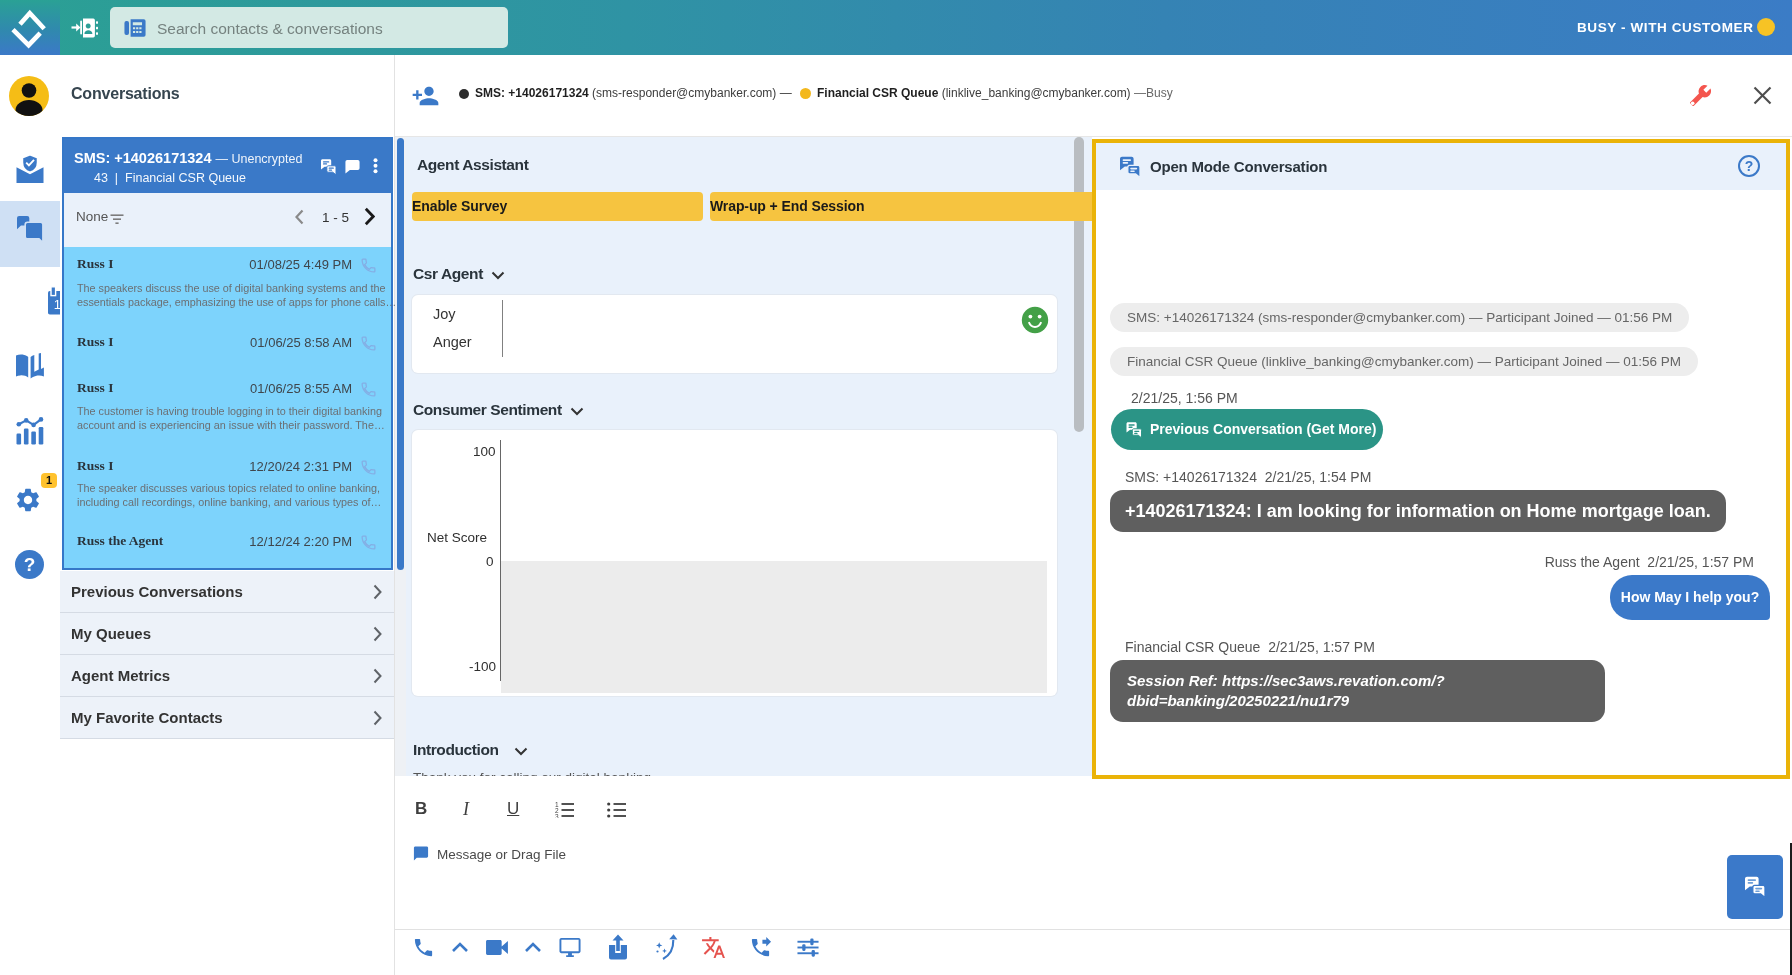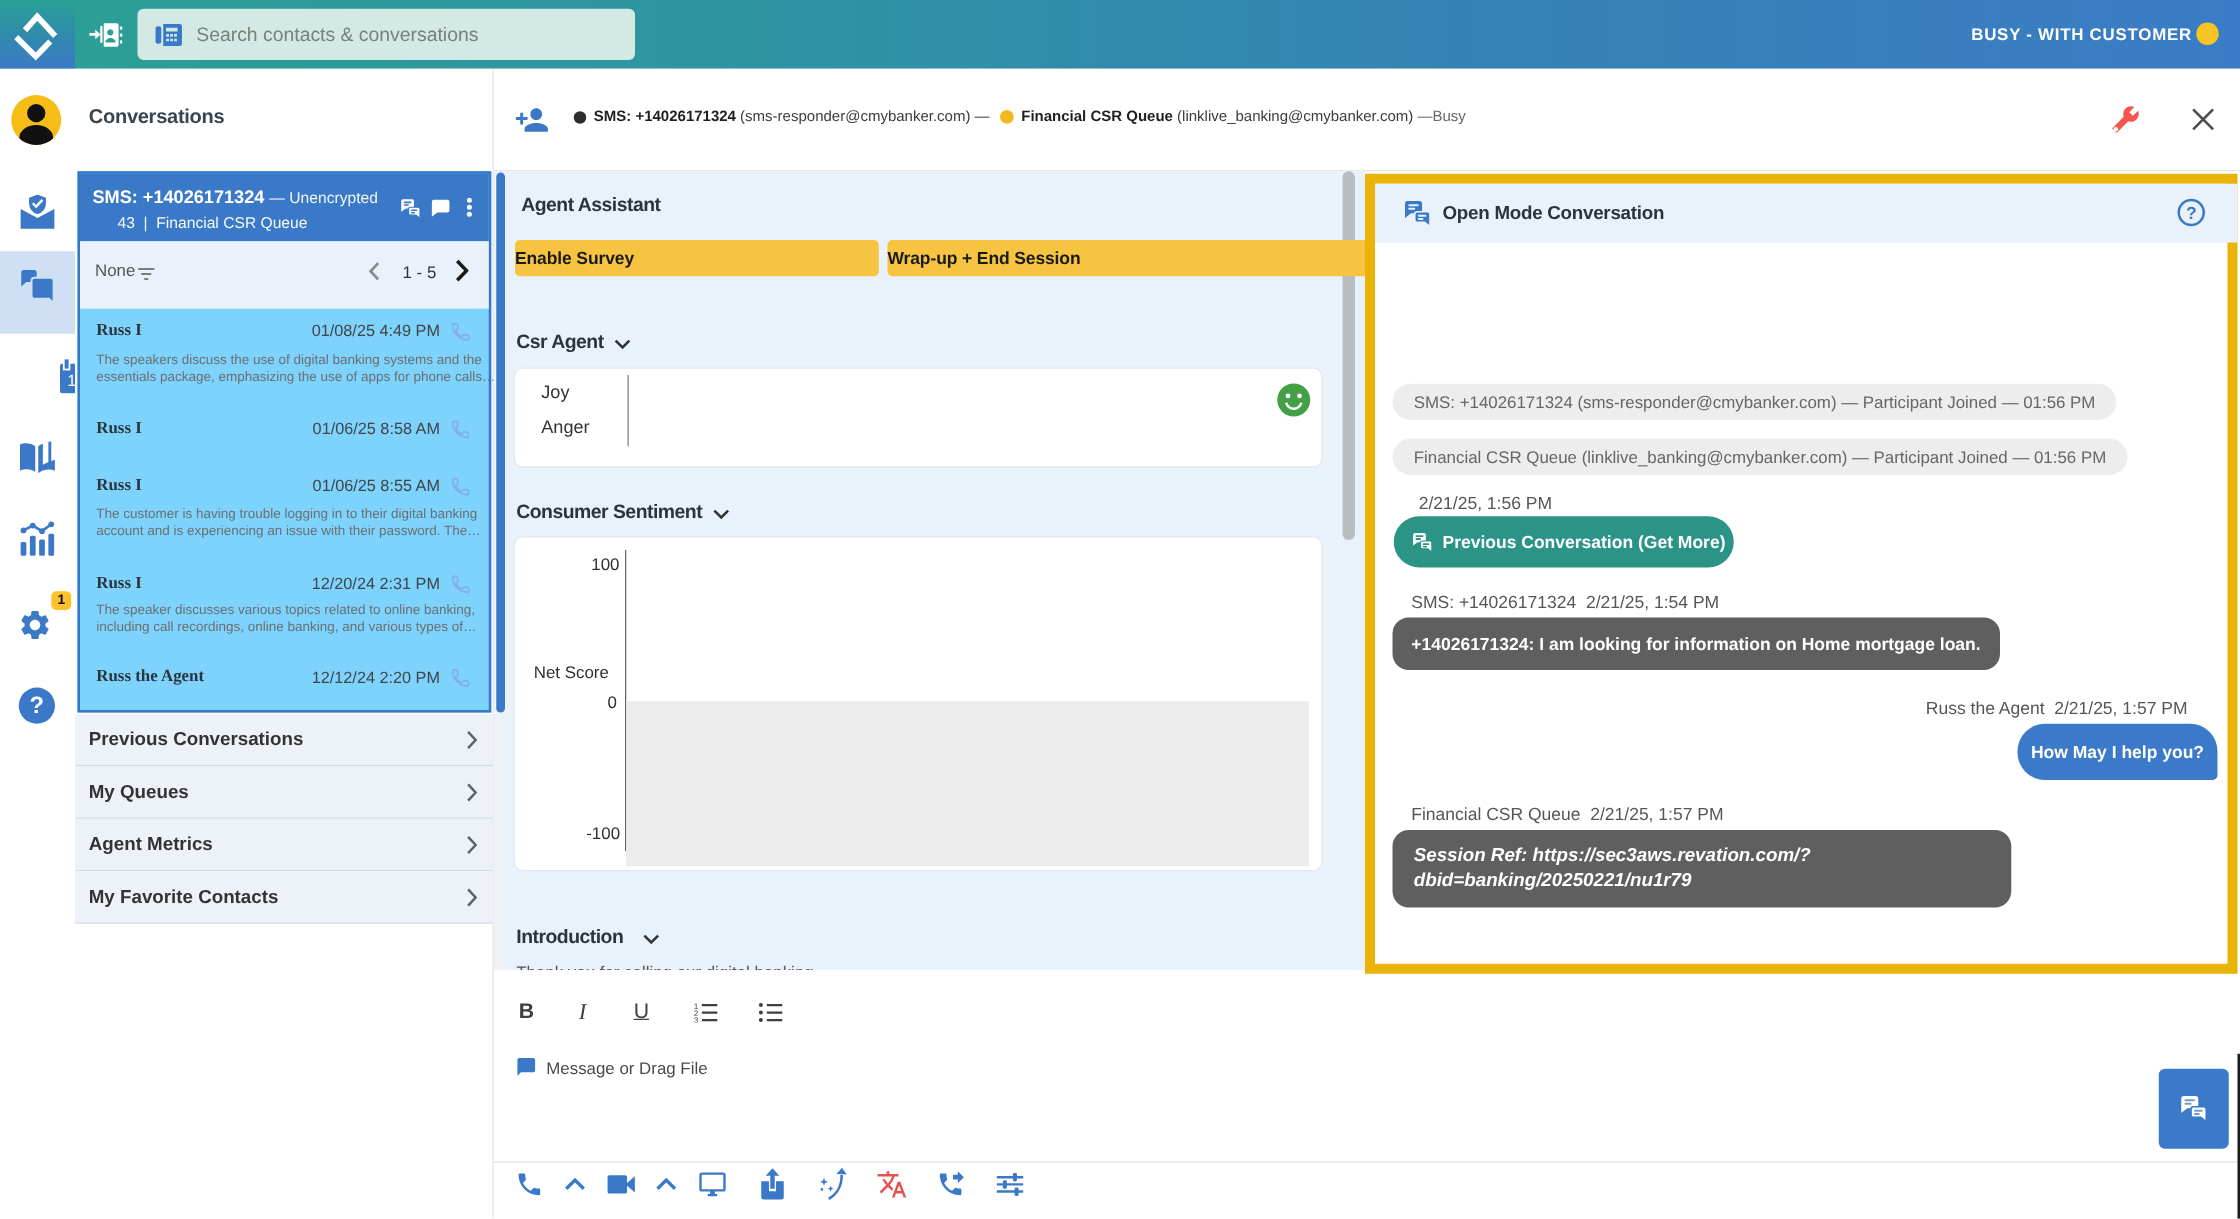--- a/index.html
+++ b/index.html
@@ -35,21 +35,21 @@
   .accRow svg { position:absolute; right:12px; top:13px; }
 
   #mhead { left:395px; top:55px; width:1397px; height:82px; background:#fff; border-bottom:1px solid #e6e6e6; }
 
   #mid { left:395px; top:137px; width:697px; height:639px; background:#e9f1fb; }
   .h2 { position:absolute; font-size:15.5px; font-weight:700; color:#2a343c; white-space:nowrap; letter-spacing:-0.4px; }
   .ybtn { position:absolute; top:55px; height:29px; background:#f6c440; border-radius:4px; font-size:14px; font-weight:700; color:#1a1a1a; text-align:left; line-height:29px; letter-spacing:-0.1px; }
   .wcard { position:absolute; left:17px; width:645px; background:#fff; border-radius:6px; box-shadow:0 0 0 1px #e2e8f0; }
   .axlab { position:absolute; font-size:13.5px; color:#2f2f2f; }
 
-  #rpanel { left:1092px; top:139px; width:698px; height:640px; border:8px solid #eab308; background:#fff; }
+  #rpanel { left:1092px; top:139px; width:698px; height:640px; border:4px solid #eab308; background:#fff; }
   #rpHead { left:0; top:0; width:690px; height:47px; background:#e9f1fb; }
   .pill { position:absolute; left:14px; background:#ededed; border-radius:15px; color:#666; font-size:13.5px; line-height:29px; height:29px; padding:0 17px; white-space:nowrap; }
   .stamp { position:absolute; font-size:14px; color:#555; white-space:nowrap; }
   .dbub { position:absolute; left:14px; background:#5f5f5f; color:#fff; font-weight:700; font-size:15px; border-radius:13px; }
 
   #composer { left:395px; top:780px; width:1397px; height:195px; background:#fff; }
   .fmt { position:absolute; top:19px; font-size:17px; color:#3f3f3f; }
   #btoolbar { left:0; top:149px; width:1397px; height:46px; border-top:1px solid #e1e1e1; }
   #sendBtn { left:1332px; top:75px; width:56px; height:64px; background:#3b79c9; border-radius:5px; }
   #edgeStrip { left:1790px; top:843px; width:2px; height:132px; background:#1b1b1b; }
@@ -336,21 +336,21 @@
       <rect x="4.6" y="4.3" width="8.4" height="1.9" rx="0.9" fill="#2b9486"></rect>
       <rect x="4.6" y="7.3" width="5.6" height="1.9" rx="0.9" fill="#2b9486"></rect>
       <path d="M22 12.4 C22 11.3 21.1 10.4 20 10.4 H11.8 C10.7 10.4 9.8 11.3 9.8 12.4 V16.9 C9.8 18 10.7 18.9 11.8 18.9 H17.6 L22 22.4 Z" fill="#fff" stroke="#2b9486" stroke-width="1.3"></path>
       <rect x="12.2" y="12.9" width="7" height="1.8" rx="0.9" fill="#2b9486"></rect>
       <rect x="12.2" y="15.6" width="4.6" height="1.8" rx="0.9" fill="#2b9486"></rect>
     </svg>
     <span style="position:absolute; left:39px; top:12px; font-size:14px; font-weight:700; white-space:nowrap;">Previous Conversation (Get More)</span>
 
   </div>
   <div class="stamp" style="left:29px; top:326px;">SMS: +14026171324&nbsp; 2/21/25, 1:54 PM</div>
-  <div class="dbub" style="top:347px; height:42px; line-height:42px; padding:0 15px; white-space:nowrap; font-size:14px;">+14026171324: I am looking for information on Home mortgage loan.</div>
+  <div class="dbub" style="top:347px; height:42px; line-height:42px; padding:0 15px; white-space:nowrap; font-size:18px;">+14026171324: I am looking for information on Home mortgage loan.</div>
   <div class="stamp" style="right:32px; top:411px;">Russ the Agent&nbsp; 2/21/25, 1:57 PM</div>
   <div class="abs" style="left:514px; top:432px; width:160px; height:45px; background:#3b79c9; border-radius:22px 22px 4px 22px; color:#fff; font-weight:700; font-size:14px; text-align:center; line-height:45px;">How May I help you?</div>
   <div class="stamp" style="left:29px; top:496px;">Financial CSR Queue&nbsp; 2/21/25, 1:57 PM</div>
   <div class="dbub" style="top:517px; height:62px; padding:11px 17px 0 17px; font-style:italic; line-height:20px; width:495px;">Session Ref: https://sec3aws.revation.com/?<br>dbid=banking/20250221/nu1r79</div>
 </div>
 
 <div class="abs" id="composer">
   <div class="fmt" style="left:20px; font-weight:700;">B</div>
   <div class="fmt" style="left:68px; font-style:italic; font-family:'Liberation Serif',serif; font-size:18px;">I</div>
   <div class="fmt" style="left:112px; text-decoration:underline;">U</div>

